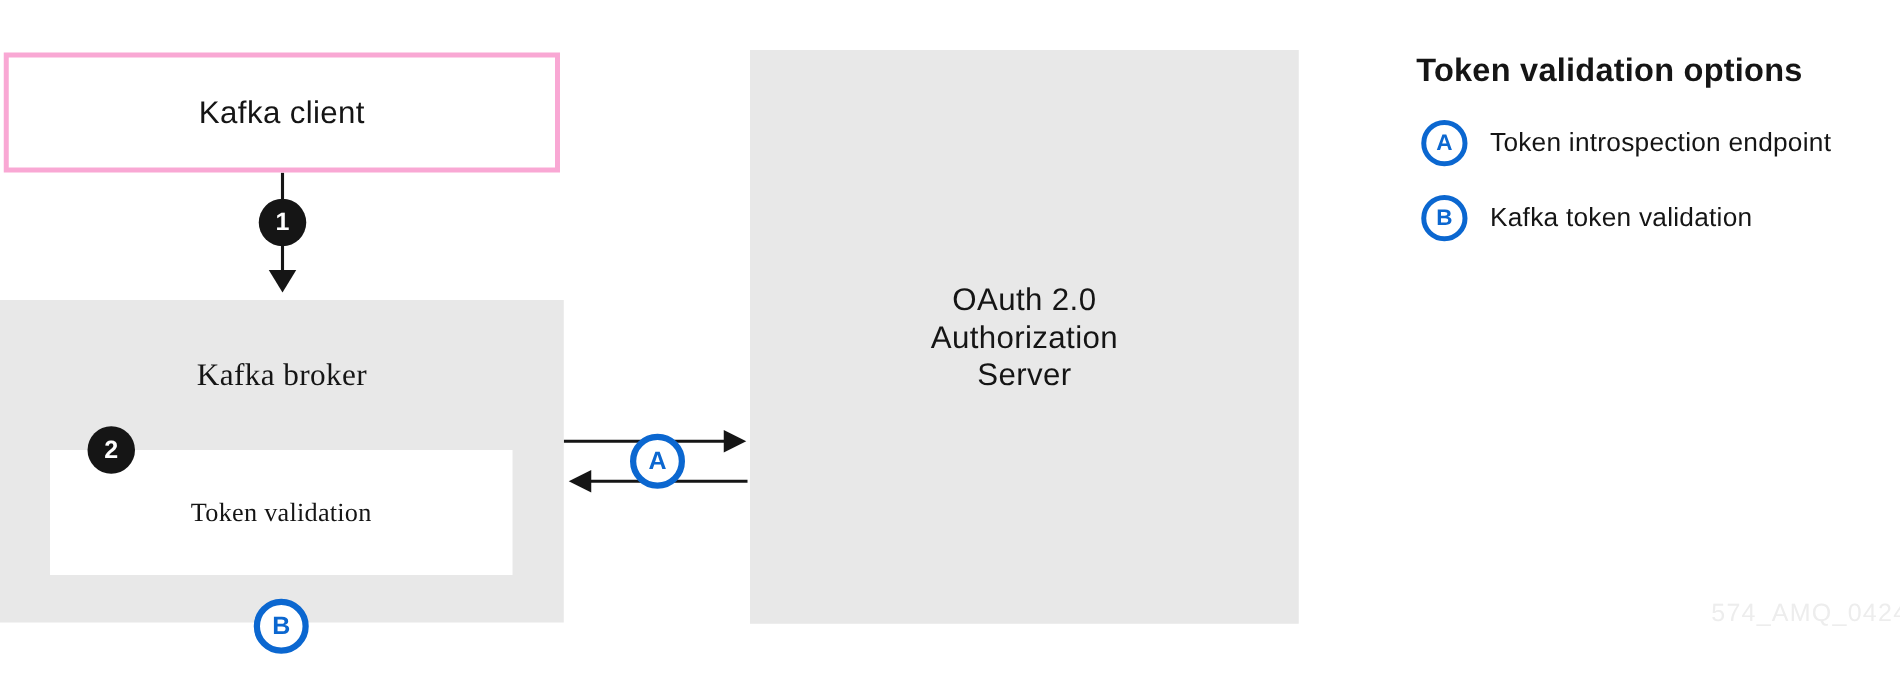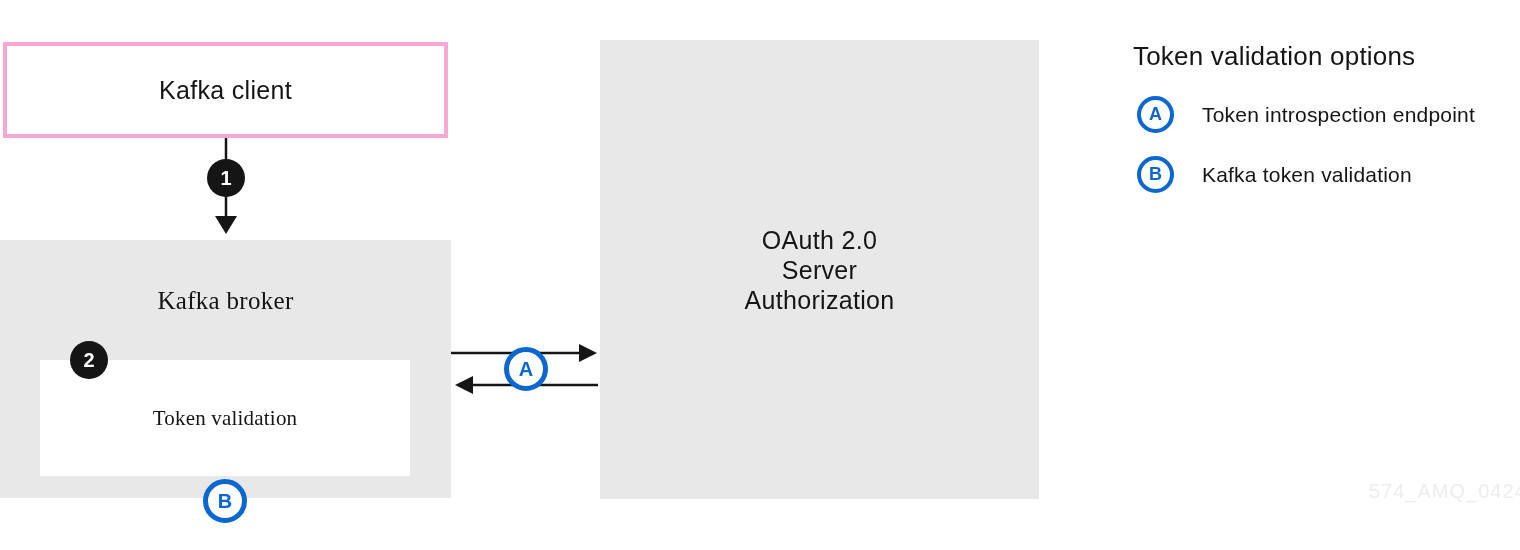--- a/index.html
+++ b/index.html
@@ -34,21 +34,21 @@
   }
   .broker-label {
     position: absolute;
     left: 0; top: 47px; width: 100%;
     text-align: center;
     font-size: 25px; font-weight: 500; letter-spacing: 0.3px;
   }
   .token-validation-box {
     position: absolute;
     left: 40px; top: 120px;
-    width: 370px; height: 116px;
+    width: 370px; height: 100px;
     background: #ffffff;
     display: flex; align-items: center; justify-content: center;
     font-size: 21px; font-weight: 500; letter-spacing: 0.2px;
   }
 
   .oauth-box {
     position: absolute;
     left: 600px; top: 40px;
     width: 439px; height: 459px;
     background: #e8e8e8;
@@ -90,41 +90,41 @@
     position: absolute;
     left: 0; top: 0;
     width: 1520px; height: 550px;
     pointer-events: none;
   }
 
   
   .legend-title {
     position: absolute;
     left: 1133px; top: 41px;
-    font-size: 26px; font-weight: 400; letter-spacing: 0.2px;
+    font-size: 26px; font-weight: 700; letter-spacing: 0.2px;
   }
   .legend-item {
     position: absolute;
     left: 1137px;
     display: flex; align-items: center;
   }
   .legend-item-a { top: 96px; }
   .legend-item-b { top: 156px; }
   .legend-marker {
     width: 37px; height: 37px;
     border-radius: 50%;
     background: #ffffff;
     border: 4px solid #0b67d0;
     color: #0b67d0;
     display: flex; align-items: center; justify-content: center;
     font-size: 18px; font-weight: 700;
     flex: 0 0 auto;
   }
   .legend-label {
-    margin-left: 28px;
+    margin-left: 18px;
     font-size: 21px; font-weight: 400; letter-spacing: 0.2px;
     white-space: nowrap;
   }
 
   
   .watermark {
     position: absolute;
     left: 1369px; top: 480px;
     font-size: 20px;
     color: #ededed;
@@ -178,22 +178,22 @@
     <span>A</span>
   </div>
 
   <div class="marker-badge marker-b">
     <span>B</span>
   </div>
 
   <div class="oauth-box">
     <div>
       <span>OAuth 2.0</span>
+      <span>Authorization</span>
       <span>Server</span>
-      <span>Authorization</span>
     </div>
   </div>
 
   <div class="legend-title">Token validation options</div>
 
   <div class="legend-item legend-item-a">
     <div class="legend-marker">
       <span>A</span>
     </div>
     <div class="legend-label">Token introspection endpoint</div>

